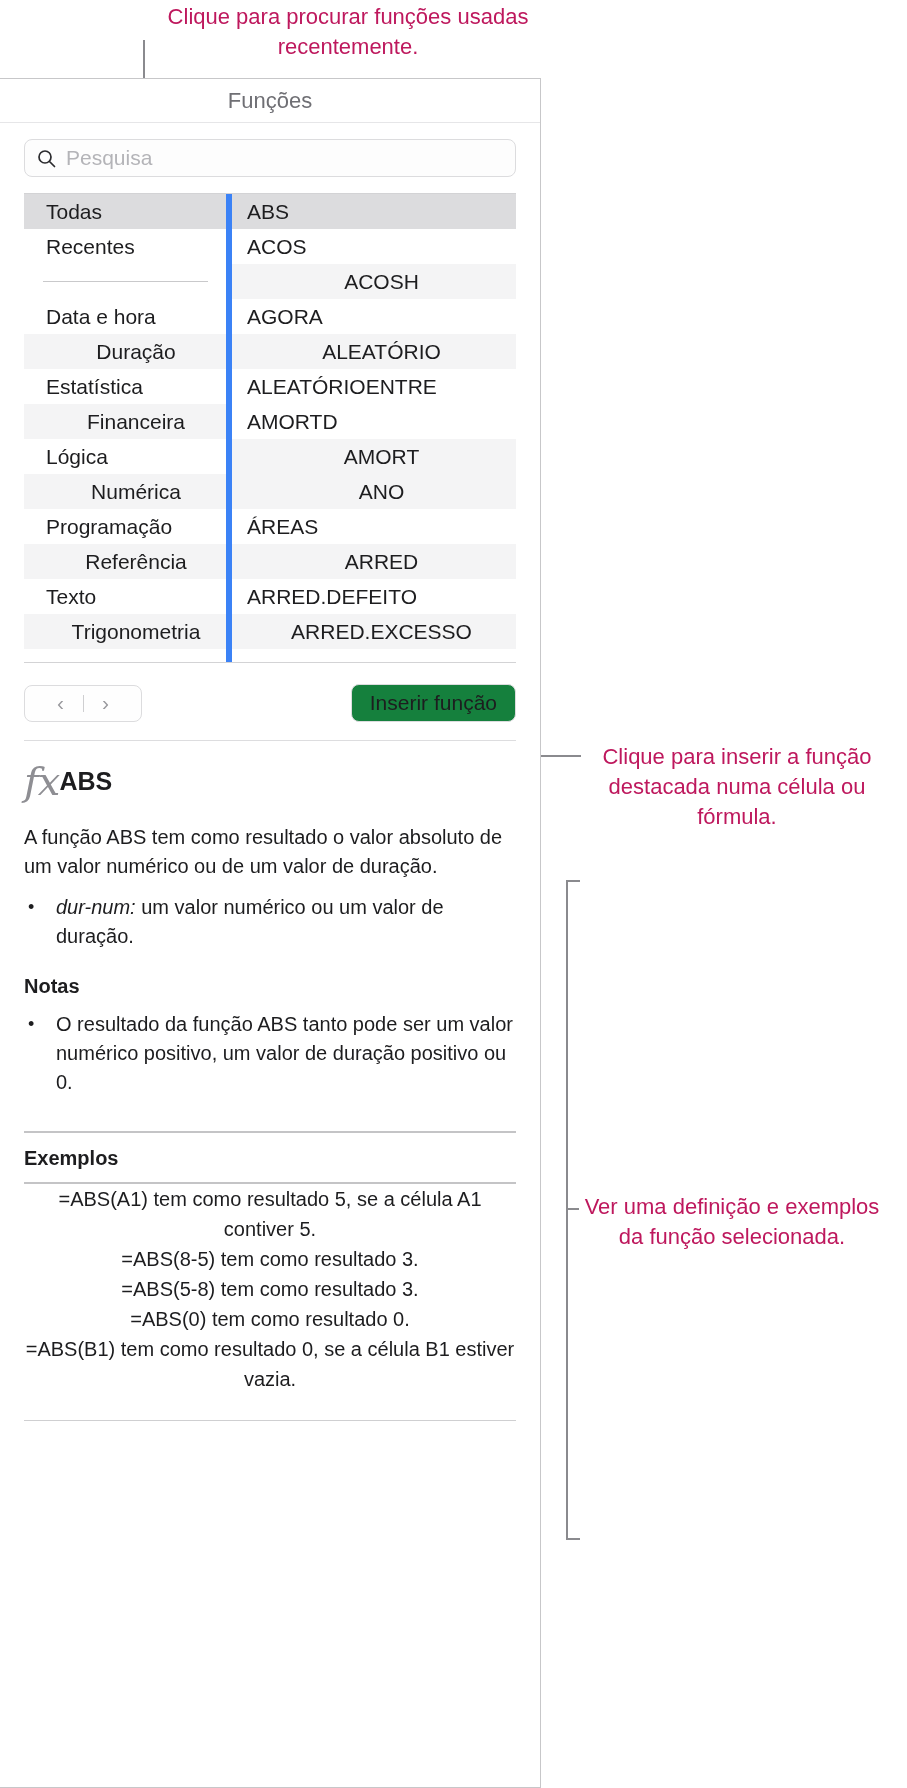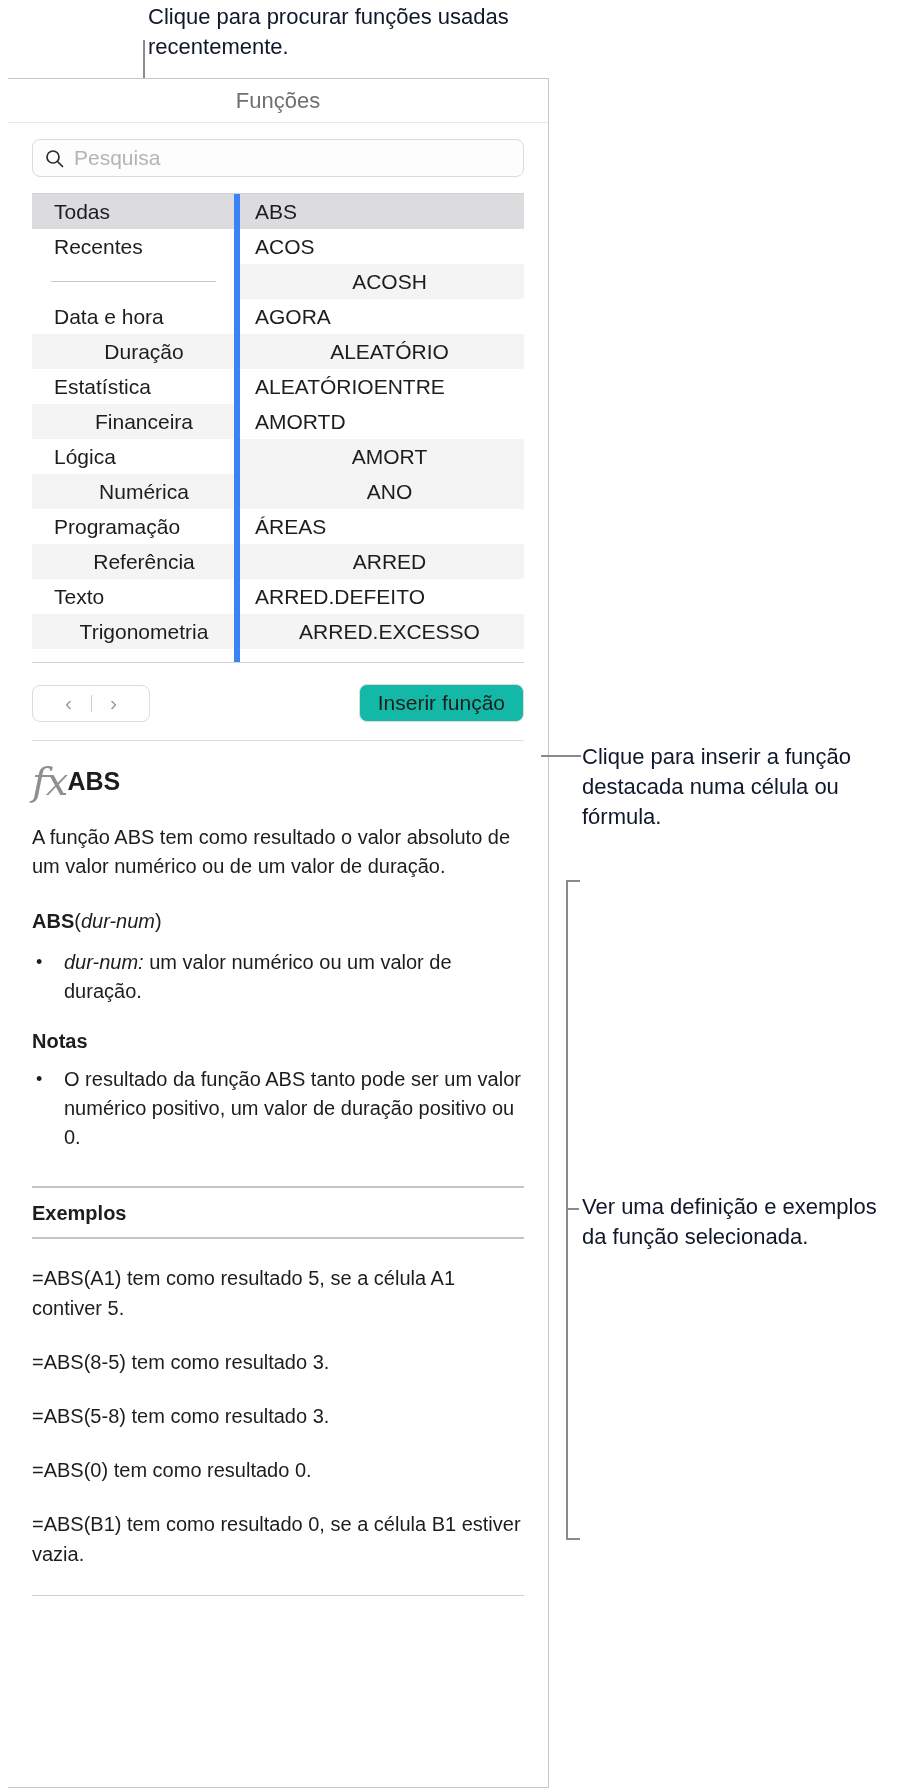--- a/index.html
+++ b/index.html
@@ -10,36 +10,37 @@
     color: #1d1d1f;
     overflow: hidden;
   }
   #root { position: relative; width: 907px; height: 1788px; }
 
   
   .callout-text {
     position: absolute;
     font-size: 22px;
     line-height: 30px;
-    color: #0f172a;
+    color: #be185d;
     white-space: pre-line;
+    text-align: center;
   }
   #callout-top { left: 148px; top: 2px; width: 400px; }
   #callout-mid { left: 582px; top: 742px; width: 310px; }
   #callout-bot { left: 582px; top: 1192px; width: 300px; }
 
   .leader {
     position: absolute;
     background: #8a8a8e;
   }
 
   
   #panel {
     position: absolute;
-    left: 8px; top: 78px;
+    left: 0px; top: 78px;
     width: 541px; height: 1710px;
     background: #ffffff;
     border: 1px solid #c7c7c9;
     border-left: none;
     overflow: hidden;
   }
 
   #panel-header {
     height: 44px;
     display: flex; align-items: center; justify-content: center;
@@ -130,21 +131,21 @@
     background: transparent; border: none;
     font-family: "Liberation Sans", sans-serif;
   }
   #nav-div { width: 1px; height: 17px; background: #cfcfd1; }
 
   #insert-btn {
     height: 38px;
     padding: 0 18px;
     border: 1px solid #dcdcde;
     border-radius: 8px;
-    background: #14b8a6;
+    background: #15803d;
     font-family: "Liberation Sans", sans-serif;
     font-size: 21px;
     color: #1d1d1f;
   }
 
   #split {
     margin: 18px 24px 0 24px;
     height: 1px; background: #dddddf;
   }
 
@@ -198,21 +199,21 @@
   }
   #ex-rule-mid {
     margin-top: 12px;
     height: 2px; background: #c4c4c6;
   }
   #ex-title { font-size: 20px; font-weight: bold; margin-top: 14px; }
 
   .ex-p {
     font-size: 20px;
     line-height: 30px;
-    margin-top: 24px;
+    text-align: center;
   }
   #ex-rule-bot {
     margin-top: 26px;
     height: 1px; background: #cfcfd1;
   }
 </style>
 </head>
 <body>
 
 <div id="root">
@@ -336,23 +337,20 @@
 
     <div id="detail">
 
       <div id="fn-head">
         <span id="fx-icon">fx</span>
         <span id="fn-name">ABS</span>
       </div>
 
       <p class="body-p">A função ABS tem como resultado o valor absoluto de um valor numérico ou de um valor de duração.</p>
 
-      <p class="sig">
-        <b>ABS</b><span>(</span><i>dur-num</i><span>)</span>
-      </p>
 
       <ul class="bullets" id="arg-list">
           <li><i>dur-num:</i><span> um valor numérico ou um valor de duração.</span></li>
         </ul>
 
       <div class="sec-h">Notas</div>
       <ul class="bullets" id="notes-list">
           <li>O resultado da função ABS tanto pode ser um valor numérico positivo, um valor de duração positivo ou 0.</li>
         </ul>
 

